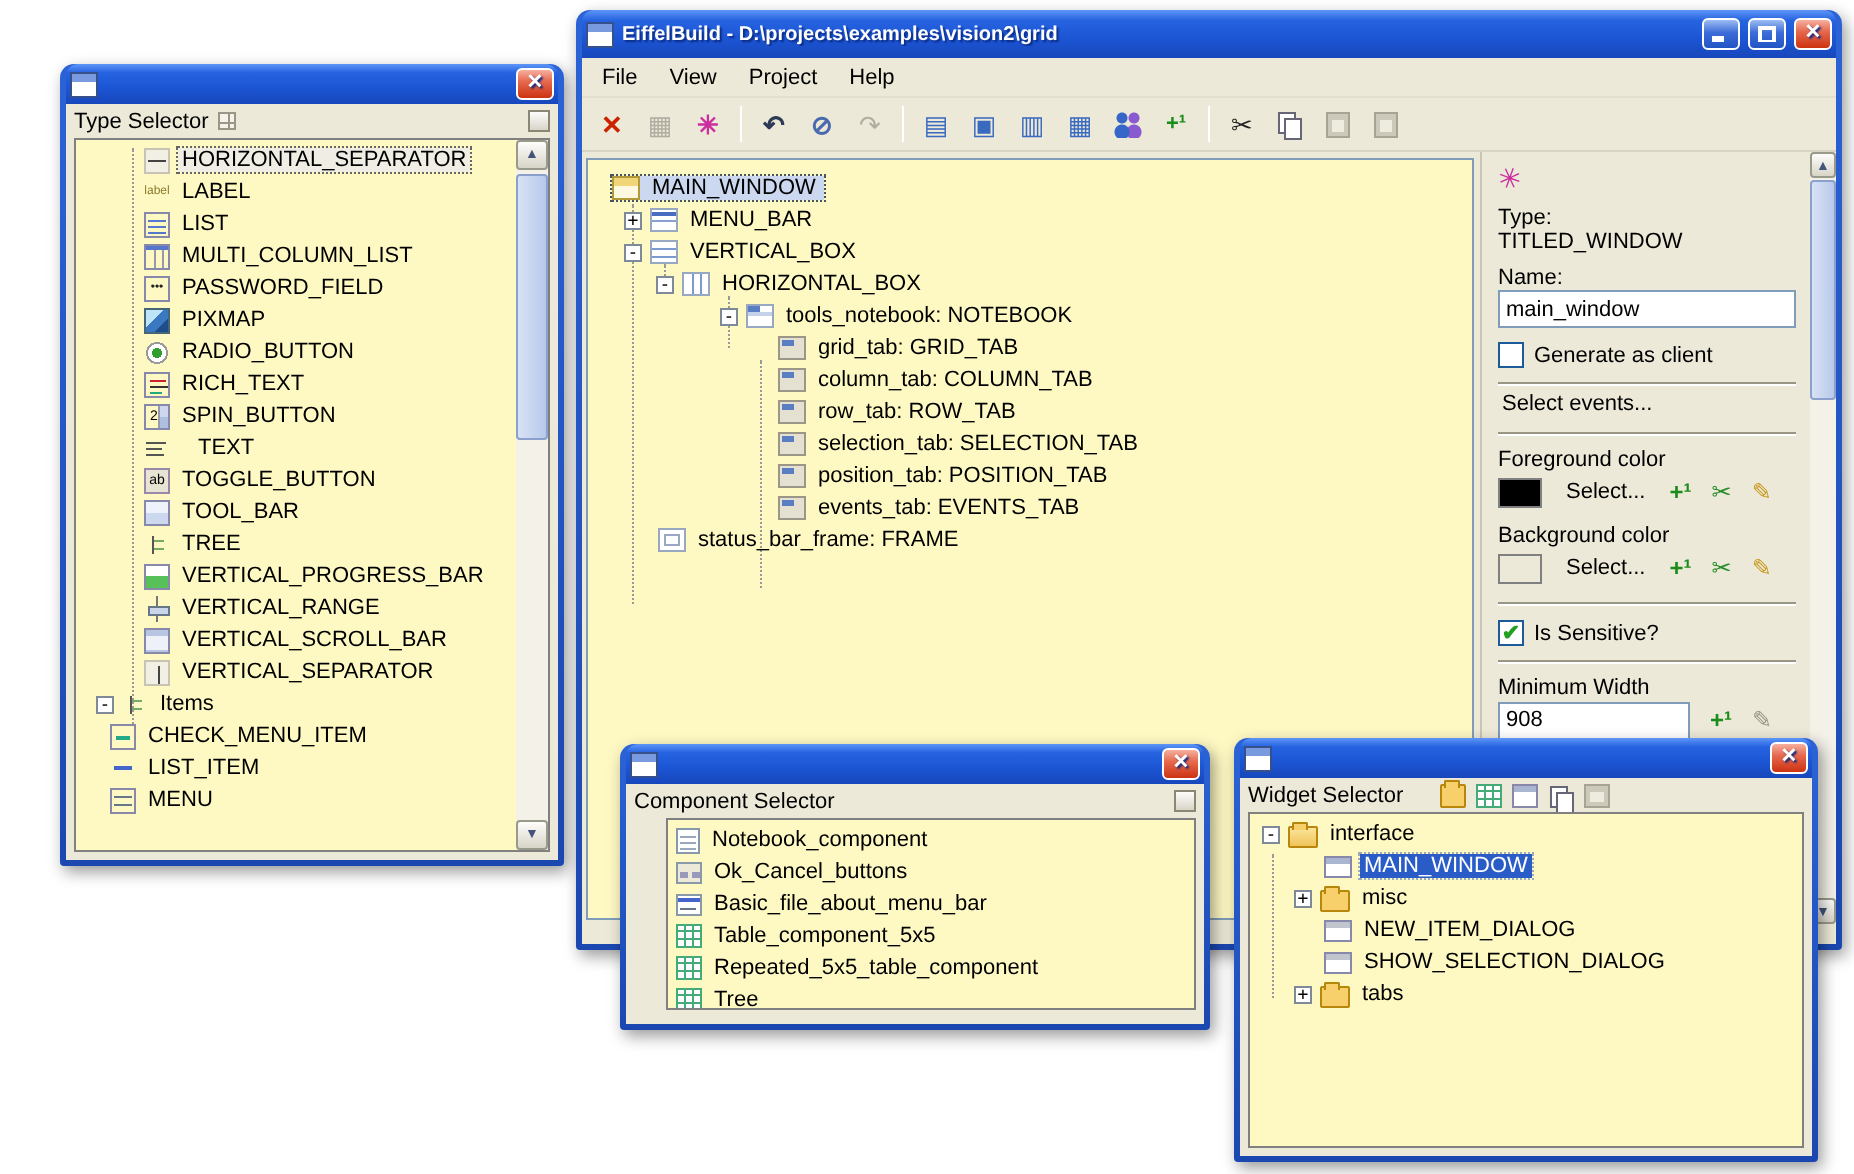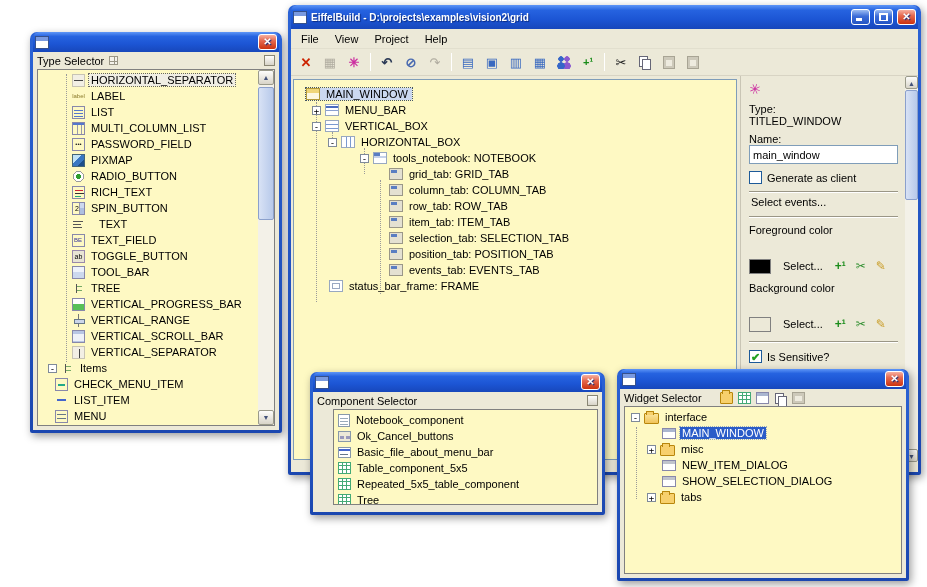--- a/index.html
+++ b/index.html
@@ -78,21 +78,21 @@
   .tb-paste::before{content:"";position:absolute;left:2px;top:3px;right:2px;bottom:2px;background:#eeebdf;}
 
   .mw-main{position:relative;height:396px;}
   .props{position:absolute;left:449px;top:0;right:0;bottom:10px;background:#ece9d8;border-left:1px solid #c9c5b5;padding:5px 20px 4px 8px;}
   .plabel{margin-top:6px;}
   .groove{height:2px;border-top:1px solid #9a9686;border-bottom:1px solid #fff;margin:7px 0 2px;}
   .xpinput{height:19px;width:100%;border:1px solid #7f9db9;background:#fff;font:11px "Liberation Sans",sans-serif;padding:1px 3px;}
   .cbrow{display:flex;align-items:center;gap:5px;margin-top:7px;}
   .cb{width:13px;height:13px;flex:0 0 13px;border:1px solid #1d5a99;background:#fff;position:relative;}
   .cb.checked::before{content:"✔";position:absolute;inset:0;color:#21a121;font-size:11px;line-height:12px;text-align:center;font-weight:bold;}
-  .colorrow{display:flex;align-items:center;gap:10px;margin-top:20px;height:20px;}
+  .colorrow{display:flex;align-items:center;gap:10px;margin-top:0;height:20px;}
   .swatch{width:22px;height:15px;border:1px solid #808080;}
   .flatbtn{padding:1px 2px;}
   .pico{font-size:12px;font-weight:bold;}
   .pico.green{color:#1a8c1a;} .pico.scis{color:#2a8c2a;font-weight:normal;} .pico.pencil{color:#c89a20;font-weight:normal;}
   .pico.pencil.dis{color:#9a9686;}
   .wand{color:#cc2ea0;font-size:14px;display:inline-block;transform:rotate(20deg);}
 
   
   .tw{width:14px;height:12px;flex:0 0 14px;position:relative;border:1px solid #98a8c0;background:#fff;background-repeat:no-repeat;}
   .tw-window{border-color:#b39a39;background:linear-gradient(180deg,#f0d678 0 4px,#fdf8e0 4px);}
@@ -195,24 +195,20 @@
               <span class="ti ti-rich"></span>
               <span class="lbl">RICH_TEXT</span>
             </div>
           <div class="row" style="padding-left:34px;">
               <span class="ti ti-spin">2</span>
               <span class="lbl">SPIN_BUTTON</span>
             </div>
           <div class="row" style="padding-left:34px;gap:12px;">
               <span class="ti ti-text"></span>
               <span class="lbl">TEXT</span>
-            </div>
-          <div class="row" style="padding-left:34px;">
-              <span class="ti ti-tf">BE</span>
-              <span class="lbl">TEXT_FIELD</span>
             </div>
           <div class="row" style="padding-left:34px;">
               <span class="ti ti-toggle">ab</span>
               <span class="lbl">TOGGLE_BUTTON</span>
             </div>
           <div class="row" style="padding-left:34px;">
               <span class="ti ti-toolbar"></span>
               <span class="lbl">TOOL_BAR</span>
             </div>
           <div class="row" style="padding-left:34px;">
@@ -347,24 +343,20 @@
             <div class="row" style="padding-left:95px;">
                 <span class="tw tw-tab"></span>
                 <span class="lbl">column_tab: COLUMN_TAB</span>
               </div>
             <div class="row" style="padding-left:95px;">
                 <span class="tw tw-tab"></span>
                 <span class="lbl">row_tab: ROW_TAB</span>
               </div>
             <div class="row" style="padding-left:95px;">
                 <span class="tw tw-tab"></span>
-                <span class="lbl">item_tab: ITEM_TAB</span>
-              </div>
-            <div class="row" style="padding-left:95px;">
-                <span class="tw tw-tab"></span>
                 <span class="lbl">selection_tab: SELECTION_TAB</span>
               </div>
             <div class="row" style="padding-left:95px;">
                 <span class="tw tw-tab"></span>
                 <span class="lbl">position_tab: POSITION_TAB</span>
               </div>
             <div class="row" style="padding-left:95px;">
                 <span class="tw tw-tab"></span>
                 <span class="lbl">events_tab: EVENTS_TAB</span>
               </div>

